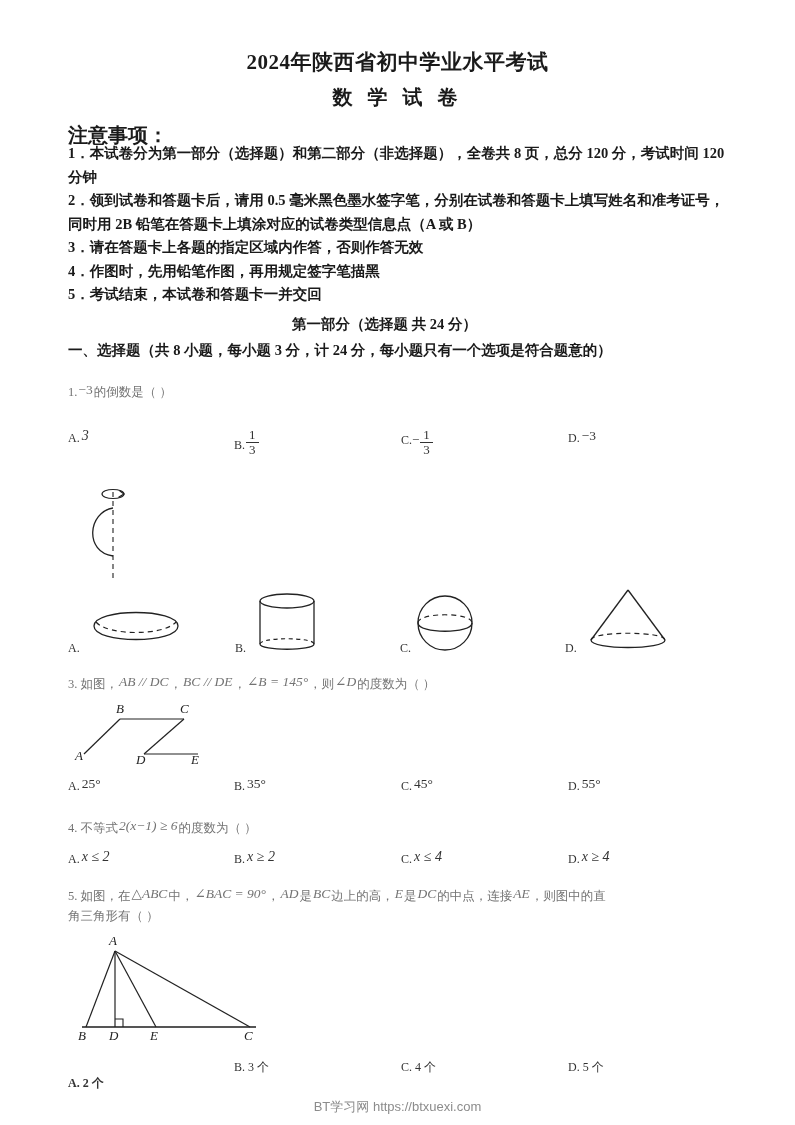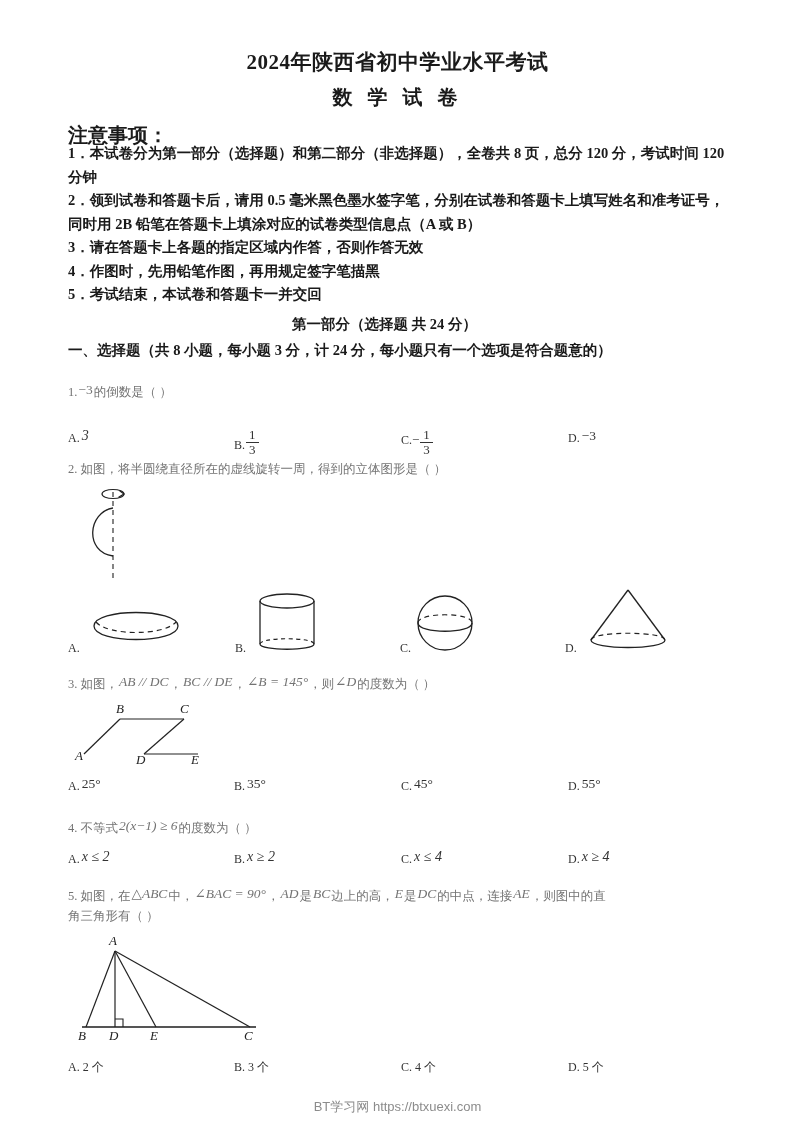--- a/index.html
+++ b/index.html
@@ -171,21 +171,20 @@
       <span class="lab">B.</span><span class="frac"><span class="num">1</span><span class="den">3</span></span>
     </div>
     <div class="opt" style="left:333px; top:4px;">
       <span class="lab">C.</span><span class="fracwrap"><span class="sign">−</span><span class="frac"><span class="num">1</span><span class="den">3</span></span></span>
     </div>
     <div class="opt" style="left:500px; top:4px;">
       <span class="lab">D.</span><span class="valup">−3</span>
     </div>
   </div>
 
-  <div class="qtext" style="left:68px; top:460px;">2. 如图，将半圆绕直径所在的虚线旋转一周，得到的立体图形是（   ）</div>
 
   <div class="figure" style="left:78px; top:486px;">
     <svg width="70" height="95" viewBox="0 0 70 95">
       <line x1="35" y1="6" x2="35" y2="92" stroke="#222" stroke-width="1.1" stroke-dasharray="5,4"></line>
       <path d="M35,22 C10,26 6,66 35,70" fill="none" stroke="#222" stroke-width="1.3"></path>
       <ellipse cx="35" cy="8" rx="11" ry="4.5" fill="none" stroke="#222" stroke-width="1.2"></ellipse>
       <path d="M42,5 L46,8 L41,11" fill="none" stroke="#222" stroke-width="1.4" stroke-linecap="round" stroke-linejoin="round"></path>
     </svg>
   </div>
 
@@ -302,21 +301,21 @@
       <polyline points="37,84 45,84 45,92" fill="none" stroke="#222" stroke-width="1.1"></polyline>
     </svg>
     <span class="figlabel" style="left:31px; top:-2px;">A</span>
     <span class="figlabel" style="left:0px; top:93px;">B</span>
     <span class="figlabel" style="left:31px; top:93px;">D</span>
     <span class="figlabel" style="left:72px; top:93px;">E</span>
     <span class="figlabel" style="left:166px; top:93px;">C</span>
   </div>
 
   <div class="opts" style="left:68px; top:1055px;">
-    <div class="opt" style="left:0px; top:4px;">
+    <div class="opt" style="left:0px; top:20px;font-weight:bold;">
       <span class="lab">A. 2 个</span>
     </div>
     <div class="opt" style="left:166px; top:4px;">
       <span class="lab">B. 3 个</span>
     </div>
     <div class="opt" style="left:333px; top:4px;">
       <span class="lab">C. 4 个</span>
     </div>
     <div class="opt" style="left:500px; top:4px;">
       <span class="lab">D. 5 个</span>

